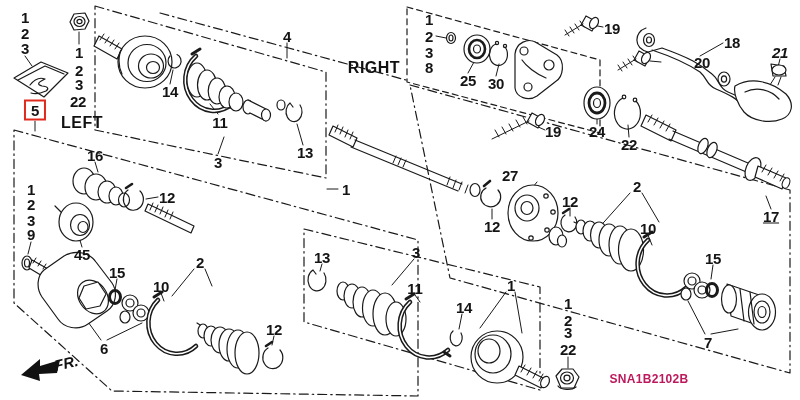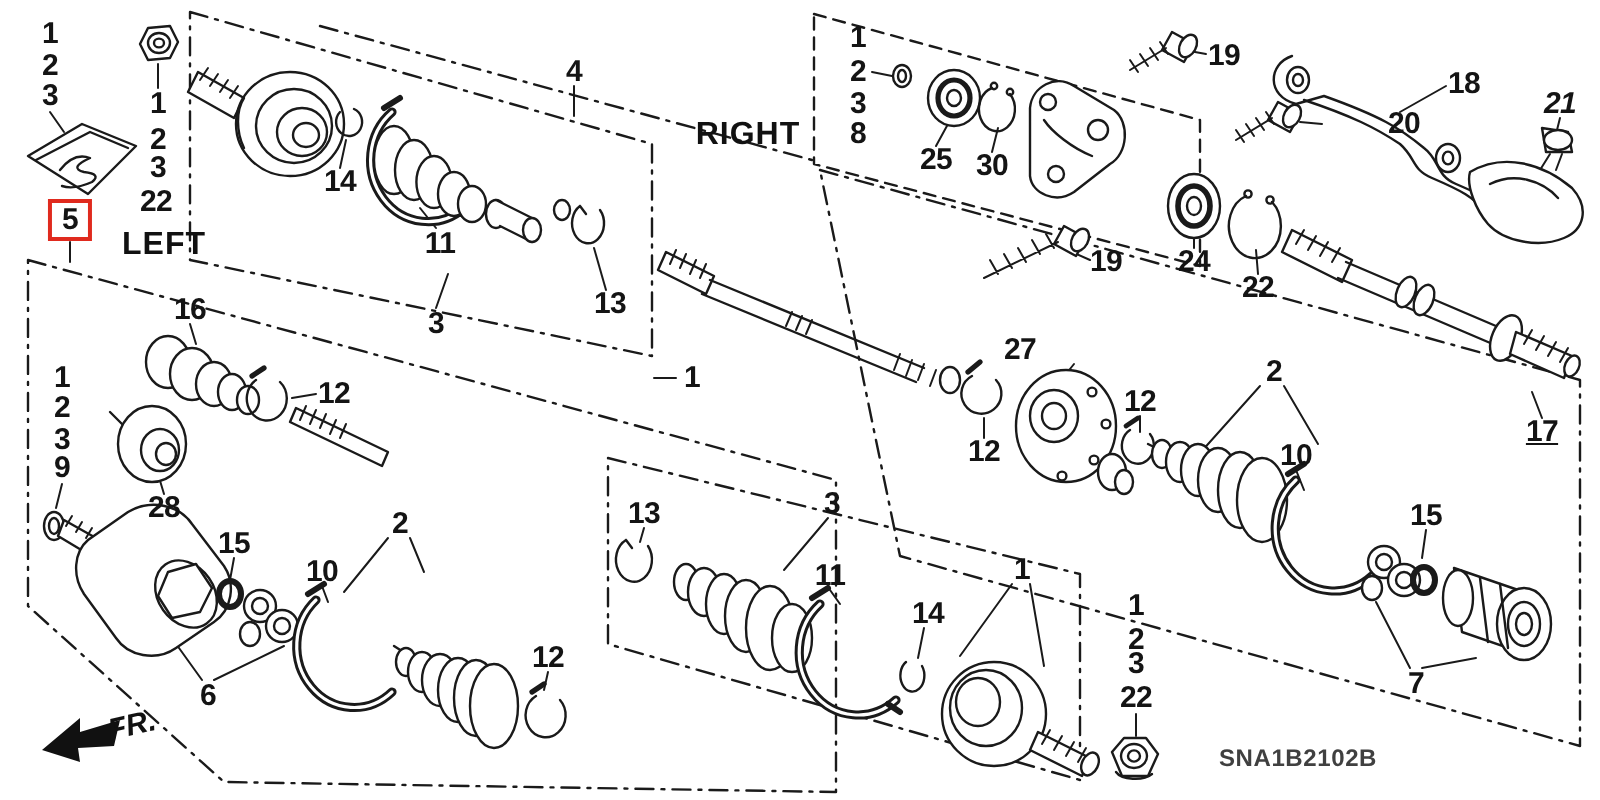--- a/index.html
+++ b/index.html
@@ -6,21 +6,21 @@
   .stage{position:relative;width:800px;height:400px;background:#fff;overflow:hidden;
          font-family:"Liberation Sans",sans-serif;}
   .stage svg{position:absolute;left:0;top:0;}
   .callout{position:absolute;transform:translate(-50%,-50%);
            font:700 15px/1 "Liberation Sans",sans-serif;color:#141414;
            white-space:nowrap;letter-spacing:-0.3px;}
   .callout.boxed{border:2px solid #e02a1e;padding:1px 5px;background:#fff;}
   .t-title{position:absolute;transform:translate(-50%,-50%);
            font:800 16px/1 "Liberation Sans",sans-serif;color:#111;letter-spacing:0.5px;text-align:center;}
   .t-code{position:absolute;transform:translate(-50%,-50%);
-          font:700 12px/1 "Liberation Sans",sans-serif;color:#404040;letter-spacing:0.3px;}
+          font:700 12px/1 "Liberation Sans",sans-serif;color:#be185d;letter-spacing:0.3px;}
   .t-fr{position:absolute;transform:translate(-50%,-50%) rotate(-13deg);
         font:italic 800 15px/1 "Liberation Sans",sans-serif;color:#111;}
 </style>
 </head>
 <body>
 
 <div class="stage">
 
 <svg width="800" height="400" viewBox="0 0 800 400">
   <g fill="none" stroke="#1a1a1a" stroke-width="1.2" stroke-linecap="round" stroke-linejoin="round">
@@ -399,21 +399,21 @@
       <span class="callout" style="left: 780px; top: 52px; font-style: italic;">21</span>
       <span class="callout" style="left: 553px; top: 131px;">19</span>
       <span class="callout" style="left: 597px; top: 131px;">24</span>
       <span class="callout" style="left: 629px; top: 144px;">22</span>
       <span class="callout" style="left: 95px; top: 155px;">16</span>
       <span class="callout" style="left: 167px; top: 197px;">12</span>
       <span class="callout" style="left: 31px; top: 189px;">1</span>
       <span class="callout" style="left: 31px; top: 204px;">2</span>
       <span class="callout" style="left: 31px; top: 220px;">3</span>
       <span class="callout" style="left: 31px; top: 234px;">9</span>
-      <span class="callout" style="left: 82px; top: 254px;">28</span>
+      <span class="callout" style="left: 82px; top: 254px;">45</span>
       <span class="callout" style="left: 117px; top: 272px;">15</span>
       <span class="callout" style="left: 161px; top: 286px;">10</span>
       <span class="callout" style="left: 200px; top: 262px;">2</span>
       <span class="callout" style="left: 104px; top: 348px;">6</span>
       <span class="callout" style="left: 274px; top: 329px;">12</span>
       <span class="callout" style="left: 322px; top: 257px;">13</span>
       <span class="callout" style="left: 416px; top: 252px;">3</span>
       <span class="callout" style="left: 415px; top: 288px;">11</span>
       <span class="callout" style="left: 464px; top: 307px;">14</span>
       <span class="callout" style="left: 511px; top: 285px;">1</span>

